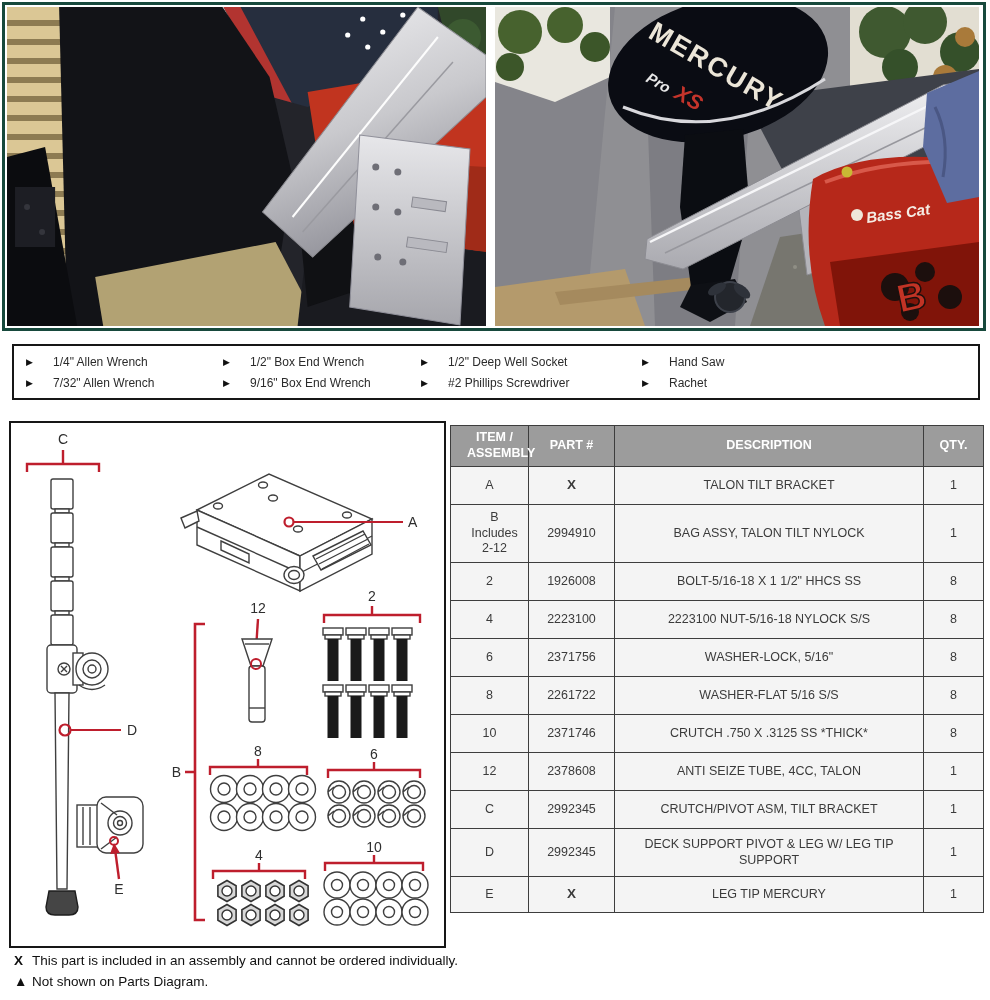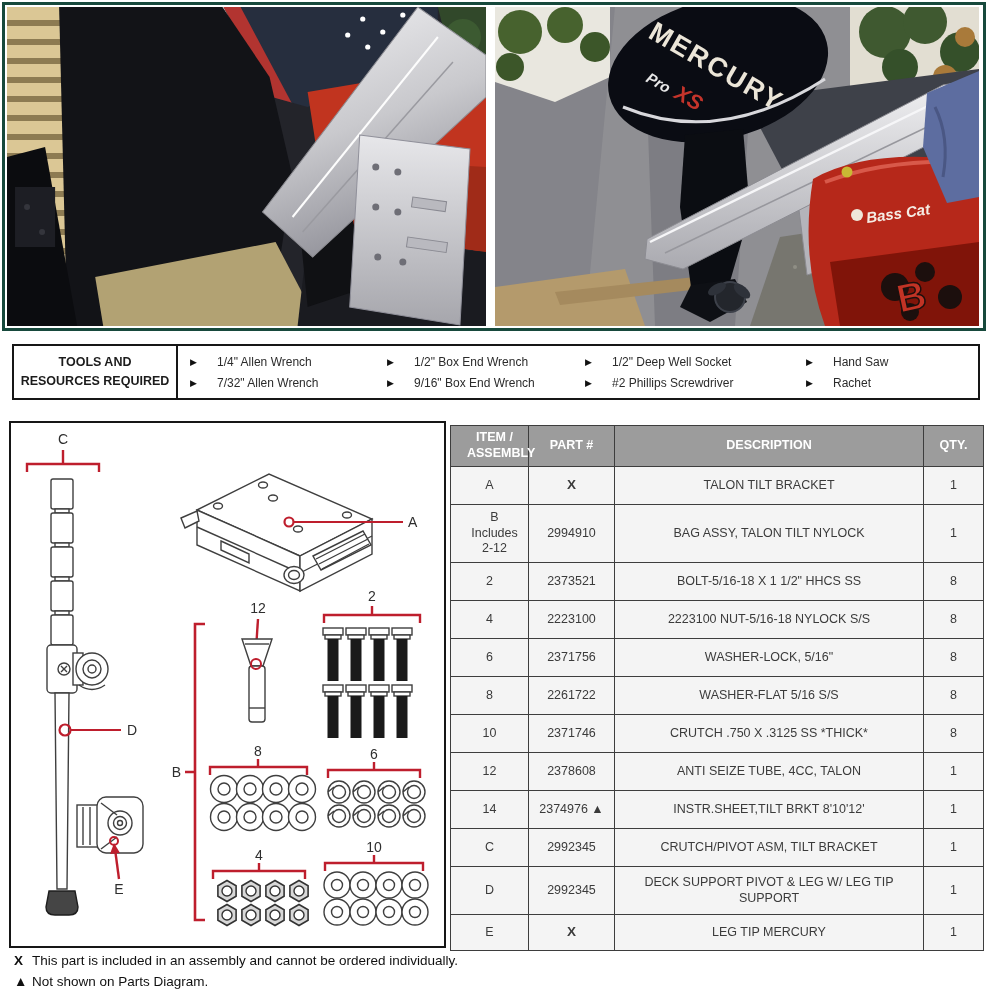--- a/index.html
+++ b/index.html
@@ -195,24 +195,20 @@
       <text transform="translate(372,216) rotate(-8)" font-size="15" font-style="italic" font-weight="bold" fill="#f5ece4">Bass Cat</text>
       <text transform="translate(405,306) rotate(-12)" font-size="40" font-weight="bold" fill="#c23325" stroke="#1c0f0d" stroke-width="1.5">B</text>
       <rect x="446" y="168" width="26" height="14" rx="2" fill="#d4b32a" transform="rotate(-8 446 168)"></rect>
       <circle cx="352" cy="165" r="5.5" fill="#c9b934"></circle>
       <polygon points="432,86 484,64 484,190 452,196 428,140" fill="#5d6da0"></polygon>
       <path d="M440,100 Q455,130 448,170" stroke="#4a5784" stroke-width="3" fill="none"></path>
     </svg>
   </div>
 
   <div class="tools-bar">
-    <div class="tools-label">
-      <span>TOOLS AND</span>
-      <span>RESOURCES REQUIRED</span>
-    </div>
     <div class="tools-items">
       <div class="tool-col tc0">
         <div class="tool-item">
           <span class="tool-bullet">▶</span>
           <span>1/4" Allen Wrench</span>
         </div>
         <div class="tool-item">
           <span class="tool-bullet">▶</span>
           <span>7/32" Allen Wrench</span>
         </div>
@@ -498,21 +494,21 @@
       <tr class="row-b">
         <td class="pre">B
 Includes
 2-12</td>
         <td>2994910</td>
         <td>BAG ASSY, TALON TILT NYLOCK</td>
         <td>1</td>
       </tr>
       <tr>
         <td>2</td>
-        <td>2373521</td>
+        <td>1926008</td>
         <td>BOLT-5/16-18 X 1 1/2" HHCS SS</td>
         <td>8</td>
       </tr>
       <tr>
         <td>4</td>
         <td>2223100</td>
         <td>2223100 NUT-5/16-18 NYLOCK S/S</td>
         <td>8</td>
       </tr>
       <tr>
@@ -530,26 +526,20 @@
       <tr>
         <td>10</td>
         <td>2371746</td>
         <td>CRUTCH .750 X .3125 SS *THICK*</td>
         <td>8</td>
       </tr>
       <tr>
         <td>12</td>
         <td>2378608</td>
         <td>ANTI SEIZE TUBE, 4CC, TALON</td>
-        <td>1</td>
-      </tr>
-      <tr>
-        <td>14</td>
-        <td>2374976 ▲</td>
-        <td>INSTR.SHEET,TILT BRKT 8'10'12'</td>
         <td>1</td>
       </tr>
       <tr>
         <td>C</td>
         <td>2992345</td>
         <td>CRUTCH/PIVOT ASM, TILT BRACKET</td>
         <td>1</td>
       </tr>
       <tr class="row-d">
         <td>D</td>

